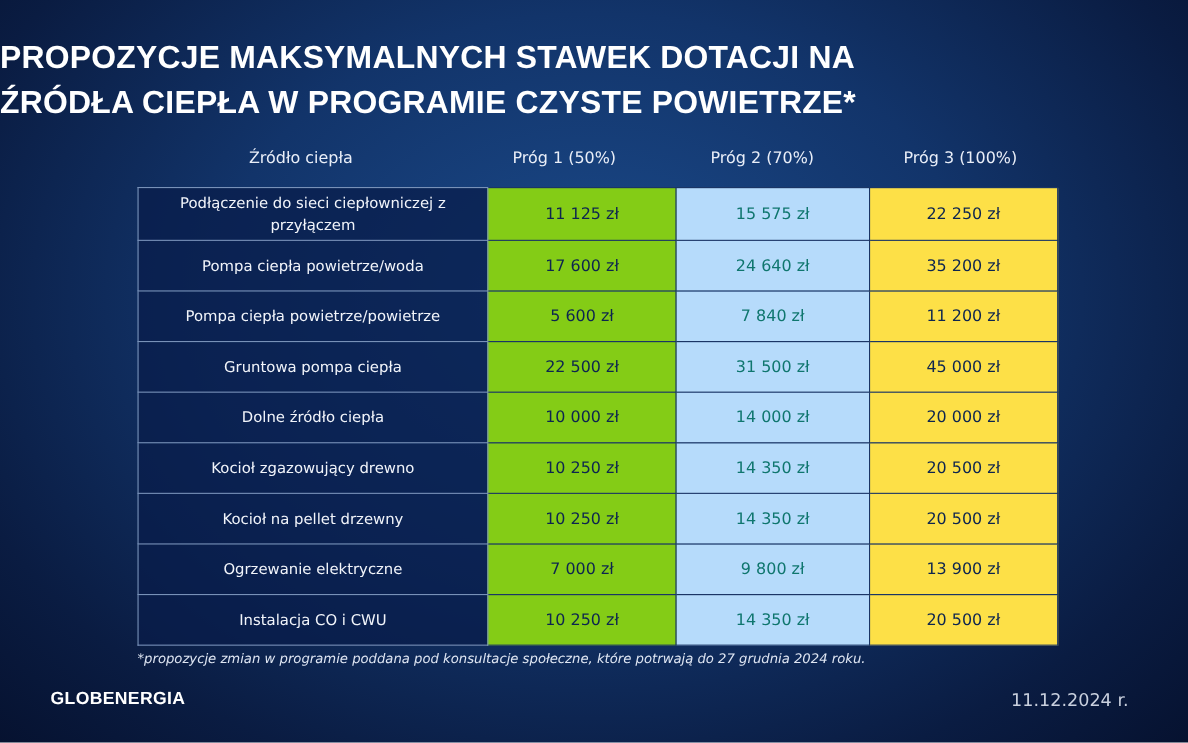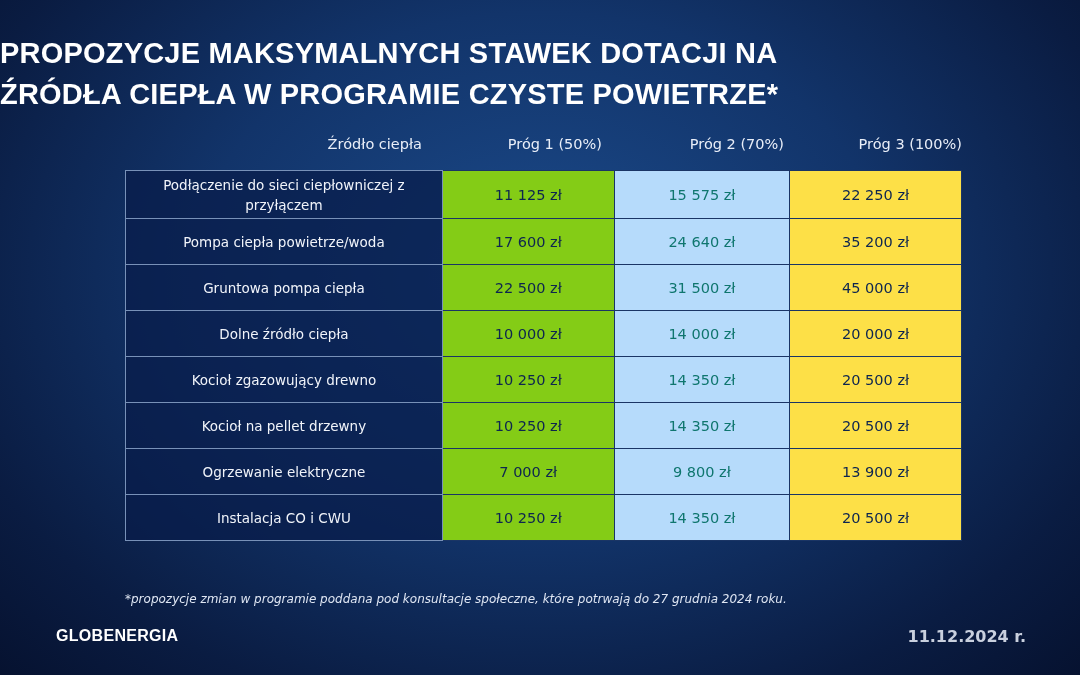--- a/index.html
+++ b/index.html
@@ -9,33 +9,33 @@
     font-family: "DejaVu Sans", sans-serif;
     color:#fff;
   }
   .title {
     position:absolute; left:0; right:0; top:33px;
     font-family:"Liberation Sans", sans-serif;
     font-weight:bold; font-size:29px; line-height:41px; letter-spacing:0.2px;
     color:#fff;
   }
   .headers { position:absolute; top:136px; left:125px; width:837px; height:24px; }
-  .hdr { position:absolute; top:0; text-align:right; font-size:14.5px; color:#e9eef8; }
+  .hdr { position:absolute; top:0; text-align:center; font-size:14.5px; color:#e9eef8; }
   .table {
     position:absolute; left:125px; top:170px; width:837px;
     border-collapse:collapse; font-size:14px;
   }
   .table td { height:45px; padding:0; text-align:center; vertical-align:middle; border:1.5px solid #6d8fbf; }
   .table td.label { width:297px; background:rgba(8,28,74,0.72); color:#f1f4fa; border-color:#7891b8; line-height:20px; padding:0 14px; font-size:13.5px;}
   .table td.c1 { width:178px; background:#84cc16; color:#0d2550; font-size:14.5px; border-color:#1a3565; }
   .table td.c2 { width:182px; background:#b6dbfb; color:#0f766e; font-size:14.5px; border-color:#1a3565; }
   .table td.c3 { width:178px; background:#fde047; color:#0d2550; font-size:14.5px; border-color:#1a3565; }
   .footnote { position:absolute; left:125px; top:592px; font-size:12px; color:#dfe6f3;font-style:italic; }
-  .logo { position:absolute; left:56px; top:627px; font-family:"Liberation Sans", sans-serif; font-weight:bold; font-size:16px; letter-spacing:0.3px; color:#fff; }
-  .date { position:absolute; right:54px; top:627px; font-size:16px; font-weight:bold; color:#c9d0de; }
+  .logo { position:absolute; left:46px; top:627px; font-family:"Liberation Sans", sans-serif; font-weight:bold; font-size:16px; letter-spacing:0.3px; color:#fff; }
+  .date { position:absolute; right:54px; top:627px; font-size:16px; font-weight:normal; color:#c9d0de; }
 </style>
 </head>
 <body>
 
 <div class="title">
   <div>PROPOZYCJE MAKSYMALNYCH STAWEK DOTACJI NA</div>
   <div>ŹRÓDŁA CIEPŁA W PROGRAMIE CZYSTE POWIETRZE*</div>
 </div>
 
 <div class="headers">
@@ -51,20 +51,26 @@
       <td class="label">Podłączenie do sieci ciepłowniczej z przyłączem</td>
       <td class="c1">11 125 zł</td>
       <td class="c2">15 575 zł</td>
       <td class="c3">22 250 zł</td>
     </tr>
     <tr>
       <td class="label">Pompa ciepła powietrze/woda</td>
       <td class="c1">17 600 zł</td>
       <td class="c2">24 640 zł</td>
       <td class="c3">35 200 zł</td>
+    </tr>
+    <tr>
+      <td class="label">Pompa ciepła powietrze/powietrze</td>
+      <td class="c1">5 600 zł</td>
+      <td class="c2">7 840 zł</td>
+      <td class="c3">11 200 zł</td>
     </tr>
     <tr>
       <td class="label">Gruntowa pompa ciepła</td>
       <td class="c1">22 500 zł</td>
       <td class="c2">31 500 zł</td>
       <td class="c3">45 000 zł</td>
     </tr>
     <tr>
       <td class="label">Dolne źródło ciepła</td>
       <td class="c1">10 000 zł</td>

